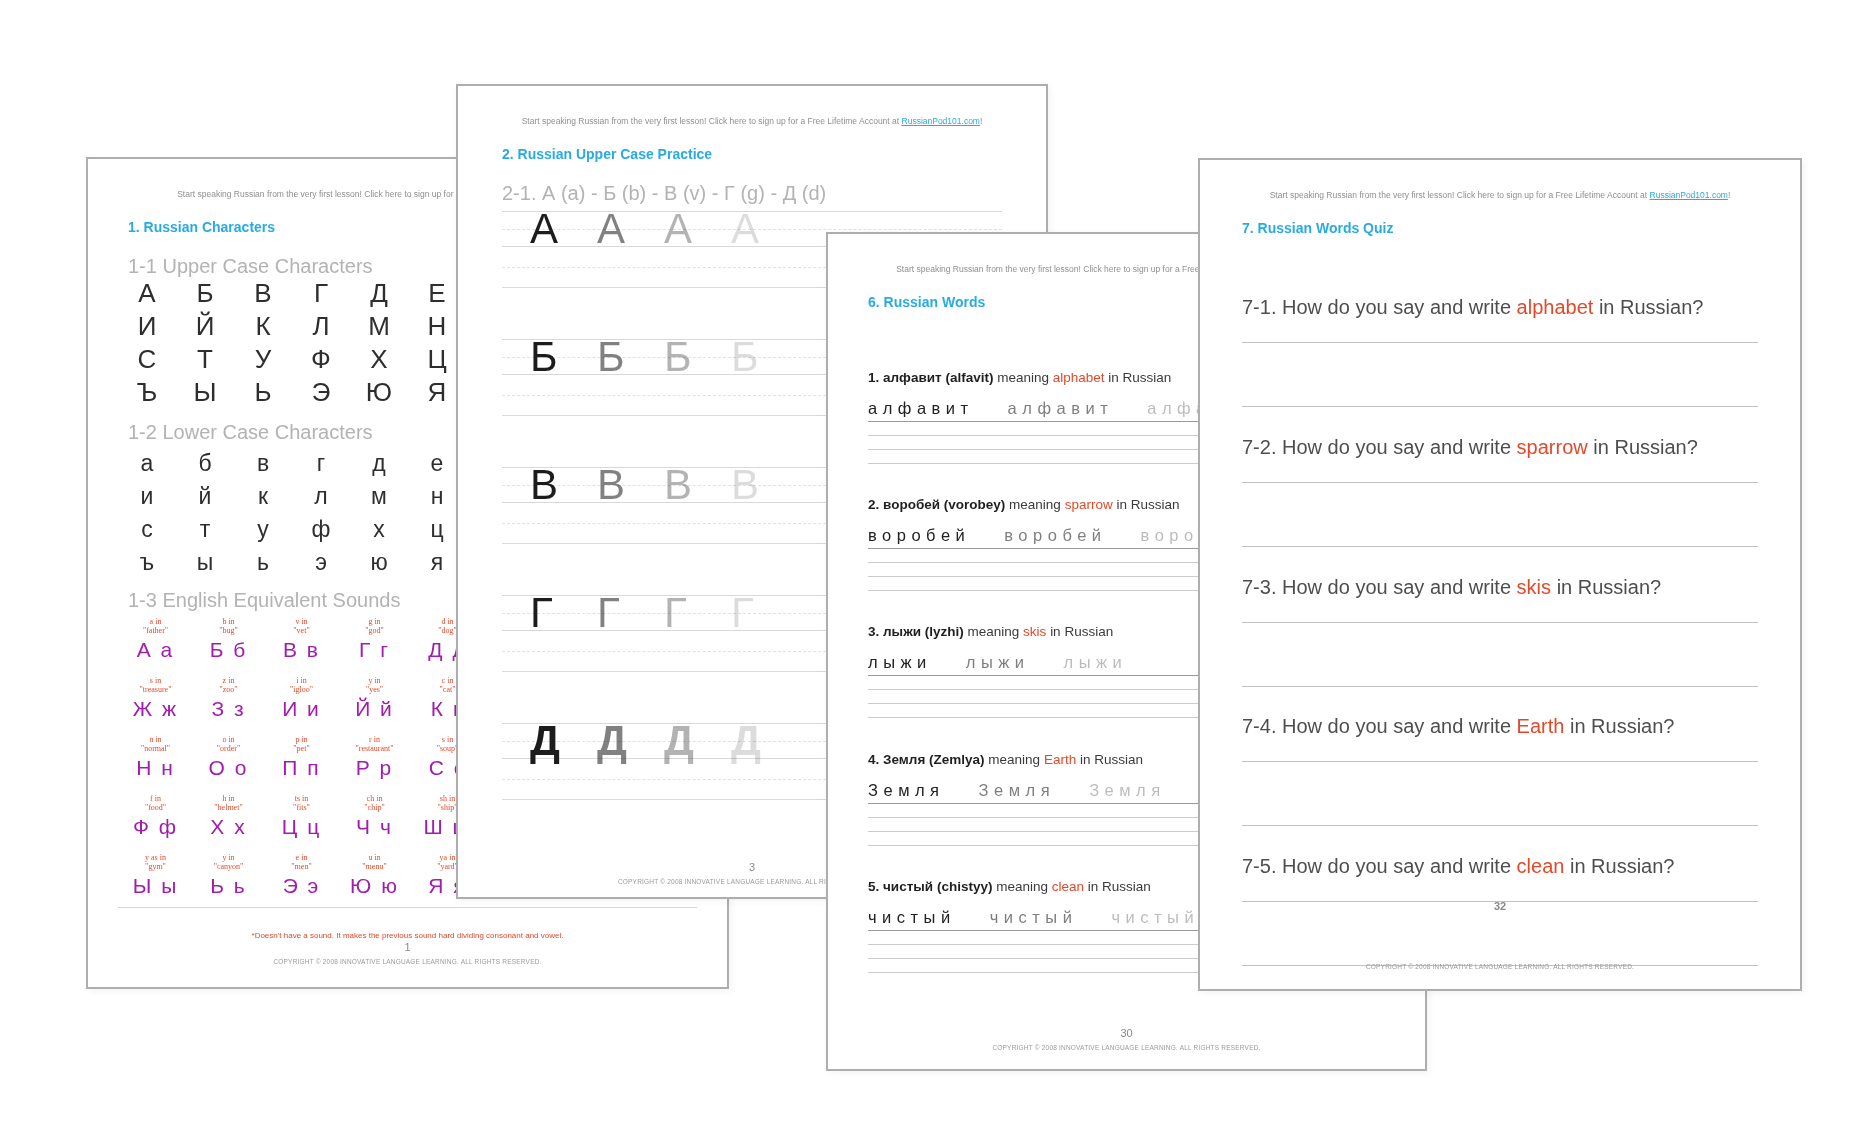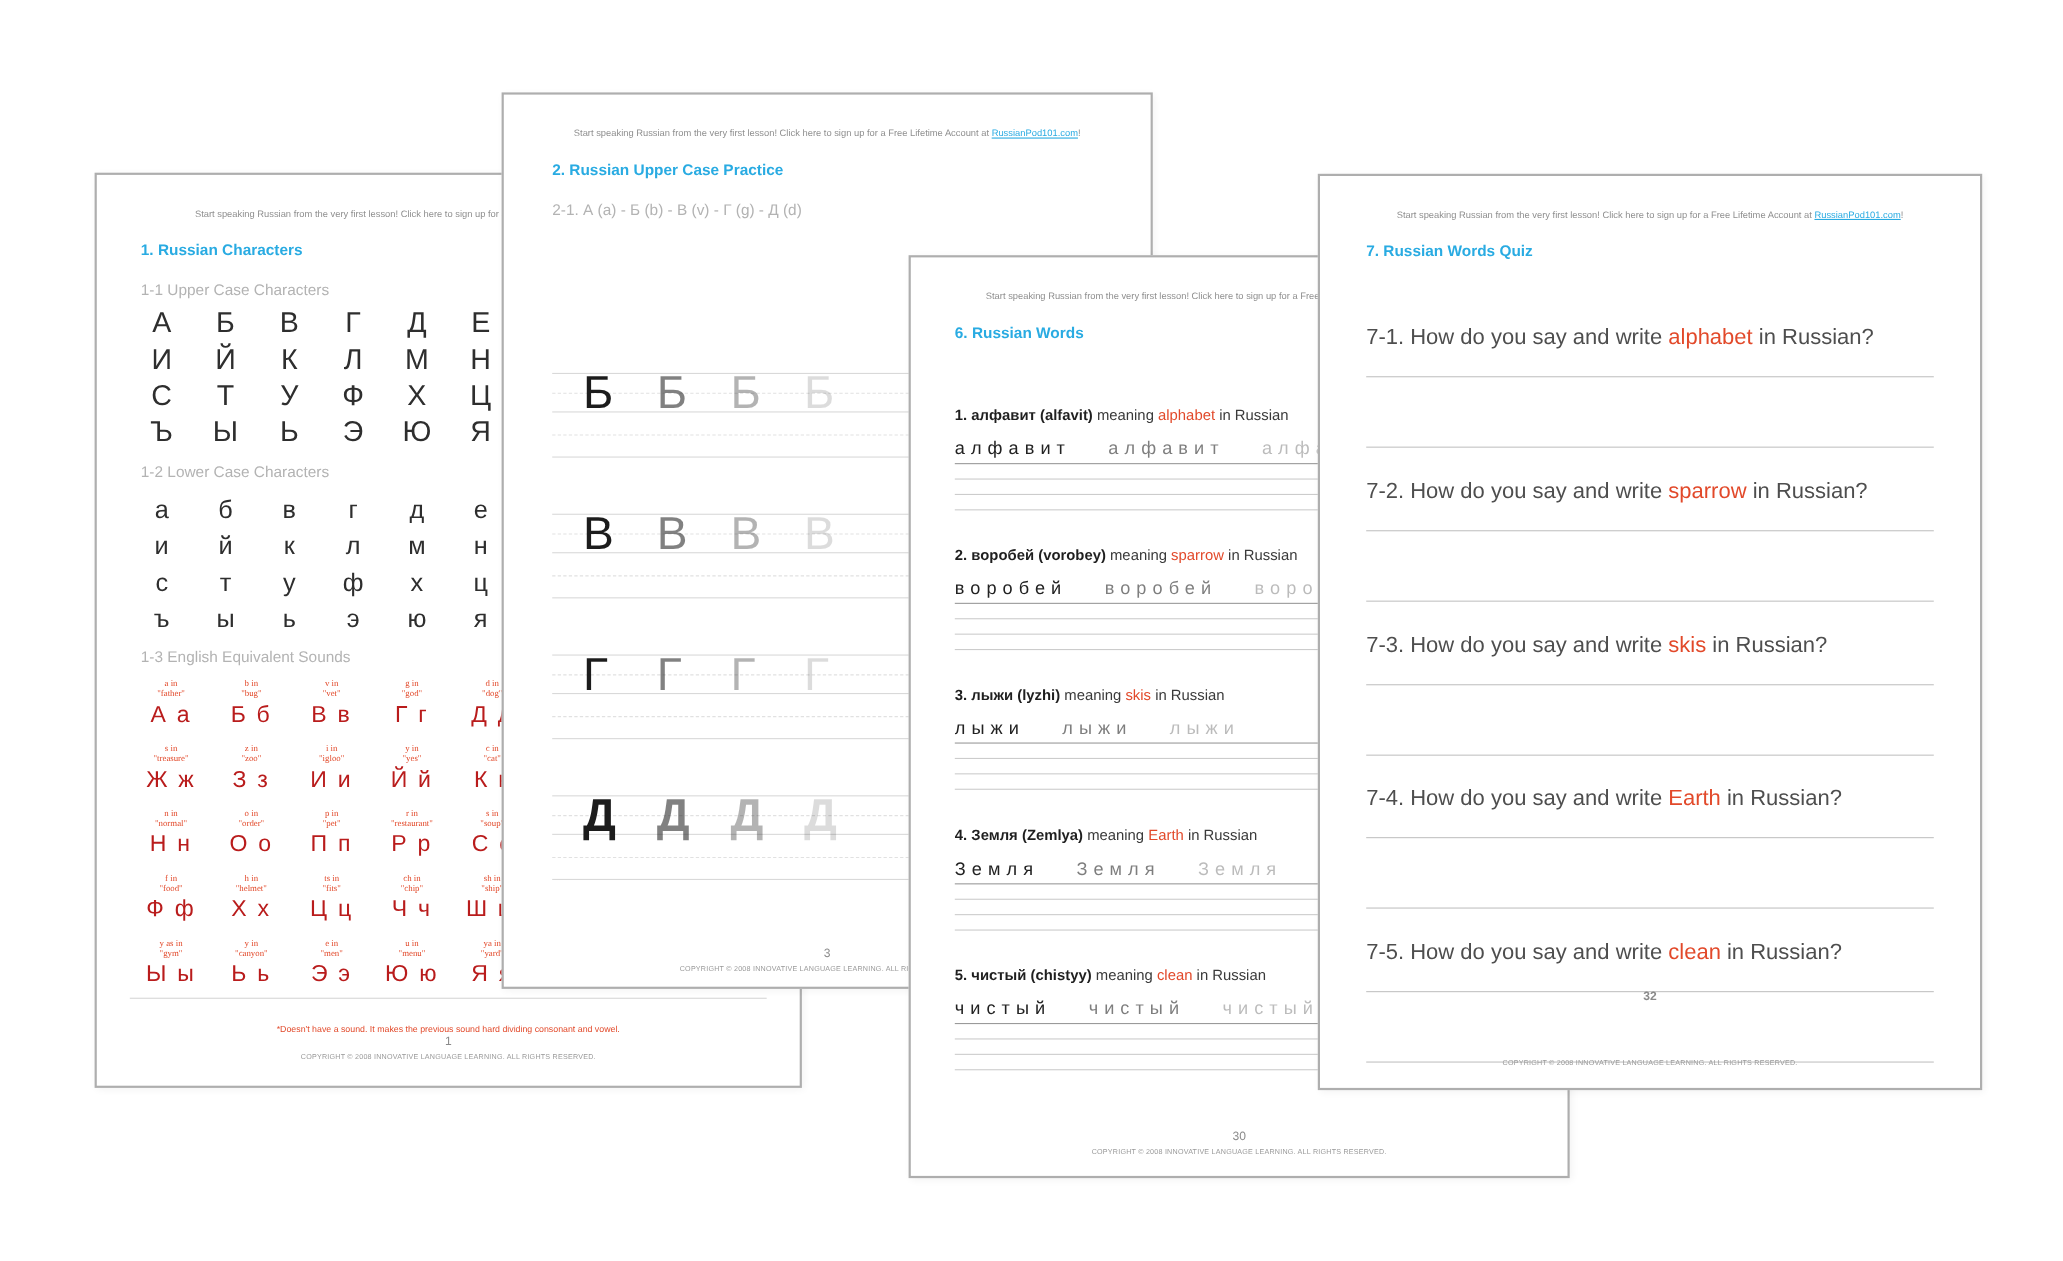--- a/index.html
+++ b/index.html
@@ -11,35 +11,35 @@
   #page1{left:86px;top:157px;width:643px;height:832px;z-index:1;}
   #page2{left:456px;top:84px;width:592px;height:815px;z-index:2;}
   #page3{left:826px;top:232px;width:601px;height:839px;z-index:3;}
   #page4{left:1198px;top:158px;width:604px;height:833px;z-index:4;}
 
   .pg-header{position:absolute;top:30px;left:0;right:0;text-align:center;
              font-size:8.5px;color:#8f8f8f;white-space:nowrap;}
   .promo-link{color:var(--blue,#29abe2);text-decoration:underline;cursor:pointer;}
 
   .title{position:absolute;font-size:14px;font-weight:700;color:var(--blue,#29abe2);white-space:nowrap;}
-  .sub{position:absolute;font-size:14px;color:#b3b3b3;white-space:nowrap;}
+  .sub{position:absolute;font-size:20px;color:#b3b3b3;white-space:nowrap;}
 
   .pagenum{position:absolute;left:0;right:0;text-align:center;font-size:11px;color:#8a8a8a;}
   .copyright{position:absolute;left:0;right:0;text-align:center;font-size:6.5px;color:#9a9a9a;letter-spacing:.2px;white-space:nowrap;}
 
   
   .lgrid{position:absolute;display:grid;grid-template-columns:repeat(6,58px);grid-auto-rows:33px;place-items:center;}
   #grid-upper{top:118px;left:30px;font-size:26px;}
   #grid-lower{top:288px;left:30px;font-size:23px;}
   .lgrid span{color:#2e2e2e;}
 
   .sgrid{position:absolute;top:458px;left:31px;display:grid;grid-template-columns:repeat(5,73px);grid-auto-rows:59px;}
   .scell{text-align:center;}
   .snd{font-size:8px;line-height:9px;color:var(--red,#e2492a);white-space:nowrap;font-family:Liberation Serif, serif;}
-  .spair{font-size:21px;letter-spacing:2px;margin-top:3px;color:#b91c1c;white-space:nowrap;}
+  .spair{font-size:21px;letter-spacing:2px;margin-top:3px;color:#a21caf;white-space:nowrap;}
 
   .divider{position:absolute;top:748px;left:30px;right:30px;height:1px;background:#d6d6d6;}
   .footnote{position:absolute;top:760px;left:0;right:0;text-align:center;font-size:8px;color:var(--red,#e2492a);white-space:nowrap;margin-top:12px;}
 
   
   .pgroup{position:absolute;left:44px;right:44px;}
   .prow{height:34px;border-top:1px solid #d9d9d9;border-bottom:1px solid #d9d9d9;position:relative;padding-left:28px;white-space:nowrap;}
   .pblank{height:40px;border-bottom:1px solid #d9d9d9;position:relative;}
   .dash{position:absolute;left:0;right:0;top:50%;border-top:1px dashed #e1e1e1;}
   .bigL{display:inline-block;width:67px;font-size:42px;line-height:33px;color:#1c1c1c;position:relative;}
@@ -298,20 +298,29 @@
   <div class="copyright" style="top:799px;">COPYRIGHT © 2008 INNOVATIVE LANGUAGE LEARNING. ALL RIGHTS RESERVED.</div>
 </div>
 
 <div class="page" id="page2">
   <div class="pg-header">
     <span>Start speaking Russian from the very first lesson! Click here to sign up for a Free Lifetime Account at </span><a class="promo-link">RussianPod101.com</a><span>!</span>
   </div>
   <div class="title" style="top:60px;left:44px;">2. Russian Upper Case Practice</div>
   <div class="sub" style="top:96px;left:44px;">2-1. А (a) - Б (b) - В (v) - Г (g) - Д (d)</div>
 
+  <div class="pgroup" style="top:125px;">
+    <div class="prow">
+      <div class="dash"></div>
+      
+    <span class="bigL">А</span><span class="bigL">А</span><span class="bigL">А</span><span class="bigL">А</span></div>
+    <div class="pblank">
+        <div class="dash"></div>
+      </div>
+  </div>
   <div class="pgroup" style="top:253px;">
     <div class="prow">
       <div class="dash"></div>
       
     <span class="bigL">Б</span><span class="bigL">Б</span><span class="bigL">Б</span><span class="bigL">Б</span></div>
     <div class="pblank">
         <div class="dash"></div>
       </div>
   </div>
   <div class="pgroup" style="top:381px;">

